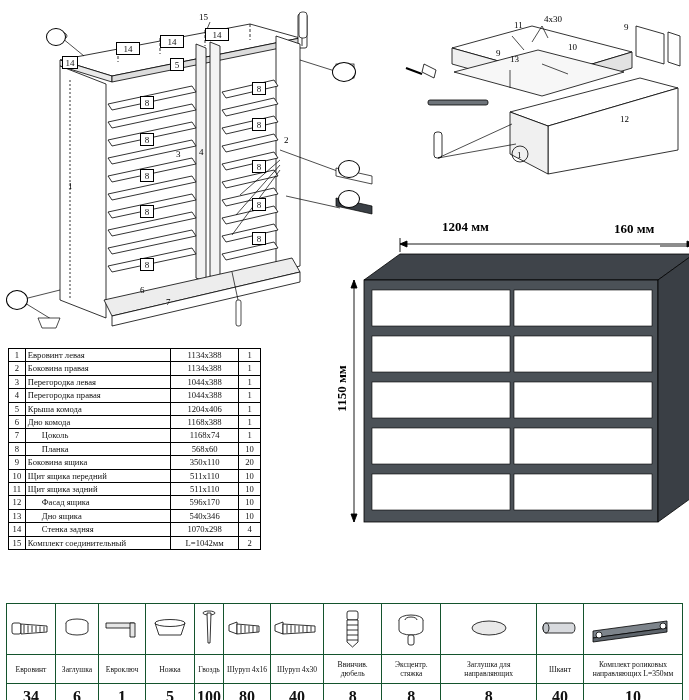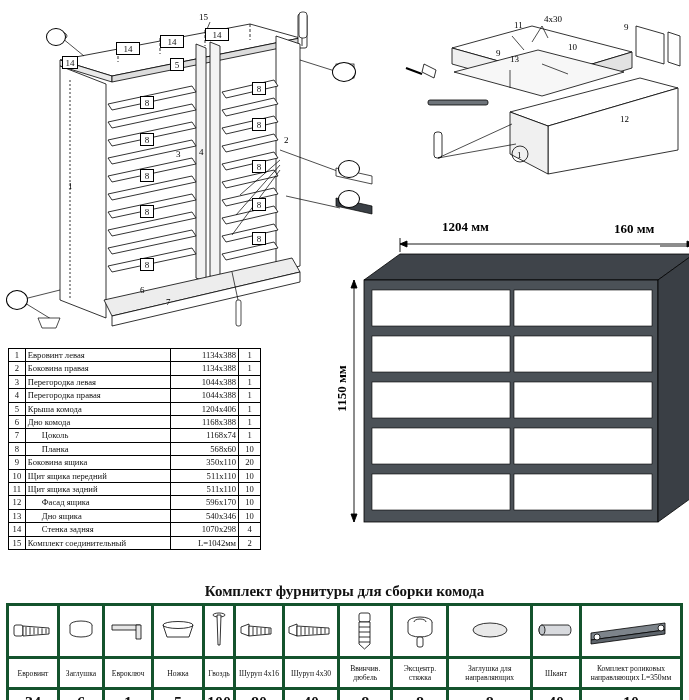--- a/index.html
+++ b/index.html
@@ -17,32 +17,32 @@
   
   #exploded{left:0;top:0;width:390px;height:345px;}
   #drawer-detail{left:392px;top:4px;width:292px;height:180px;}
 
   
   #parts{position:absolute;left:8px;top:348px;width:253px;border-collapse:collapse;font-size:8.6px;}
   #parts td{border:1px solid #000;padding:0 2px;height:12.4px;line-height:12.4px;
             font-family:"Liberation Serif",serif;white-space:nowrap;}
   #parts td.c0{width:13px;text-align:center;}
   #parts td.c1{width:142px;text-align:left;}
-  #parts td.c2{width:72px;text-align:right;margin-top:14px;}
+  #parts td.c2{width:72px;text-align:center;margin-top:14px;}
   #parts td.c3{width:20px;text-align:center;}
   .indent{padding-left:16px !important;}
 
   
   #render{position:absolute;left:342px;top:232px;width:352px;height:318px;}
 
   
   #kit-title{position:absolute;left:0;top:583px;width:689px;text-align:center;
              font-size:15px;font-weight:bold;font-family:"Liberation Serif",serif;}
   #kit{position:absolute;left:6px;top:603px;width:677px;border-collapse:collapse;}
-  #kit td{border:3px solid #14532d;font-family:"Liberation Serif",serif;text-align:center;vertical-align:middle;}
+  #kit td{border:1px solid #14532d;font-family:"Liberation Serif",serif;text-align:center;vertical-align:middle;}
   #kit tr.icons td{height:48px;}
   #kit tr.names td{height:26px;font-size:7.6px;line-height:9px;padding:1px;}
   #kit tr.counts td{height:24px;font-size:16px;font-weight:bold;}
 
   svg{display:block;}
 </style>
 </head>
 <body>
 
 <div class="wrap">
@@ -355,21 +355,20 @@
         <line x1="12" y1="48" x2="12" y2="290"></line>
         <path d="M12,48 l-3,8 h6 z" fill="#000"></path>
         <path d="M12,290 l-3,-8 h6 z" fill="#000"></path>
       </g>
     </svg>
     <div class="lbl" style="left:100px;top:-12px;font-size:13px;font-weight:bold;">1204 мм</div>
     <div class="lbl" style="left:272px;top:-10px;font-size:13px;font-weight:bold;">160 мм</div>
     <div class="lbl" style="left:-24px;top:150px;font-size:13px;font-weight:bold;transform:rotate(-90deg);transform-origin:center;">1150 мм</div>
   </div>
 
-  <div id="kit-title">Комплект фурнитуры для сборки комода</div>
   <table id="kit">
     <tbody>
         <tr class="icons" id="kit-icons">
           <td>
             <div style="display:flex;align-items:center;justify-content:center;">
               <svg width="46" height="40">
                 <g stroke="#000" stroke-width="0.8" fill="#fff">
                   <rect x="4" y="14" width="9" height="11" rx="2"></rect>
                   <path d="M13,15 l26,2 v6 l-26,2 z"></path>
                   <path d="M16,16 l0,8 M20,16.3 l0,7.4 M24,16.6 l0,6.8 M28,17 l0,6.2 M32,17.3 l0,5.6 M36,17.6 l0,5"></path>

